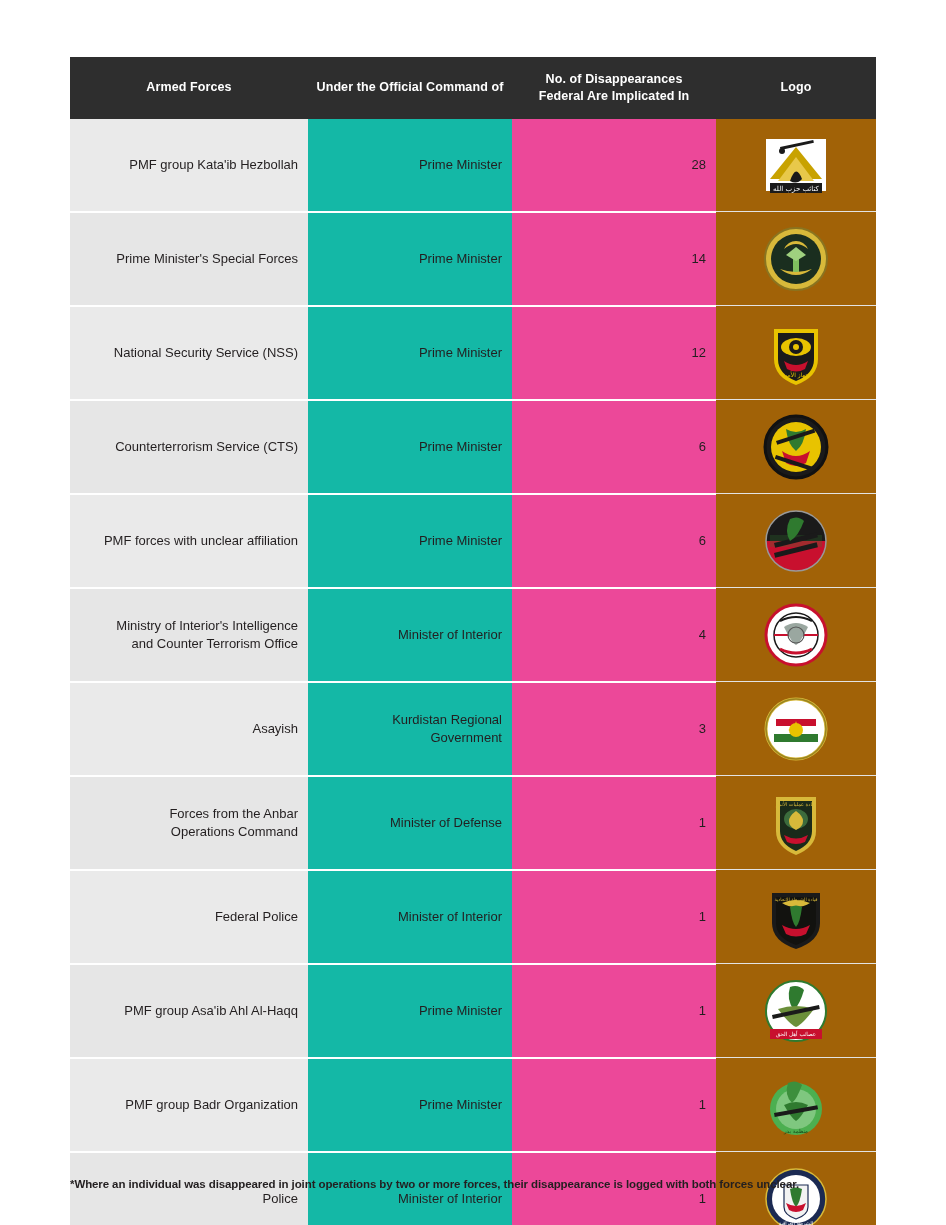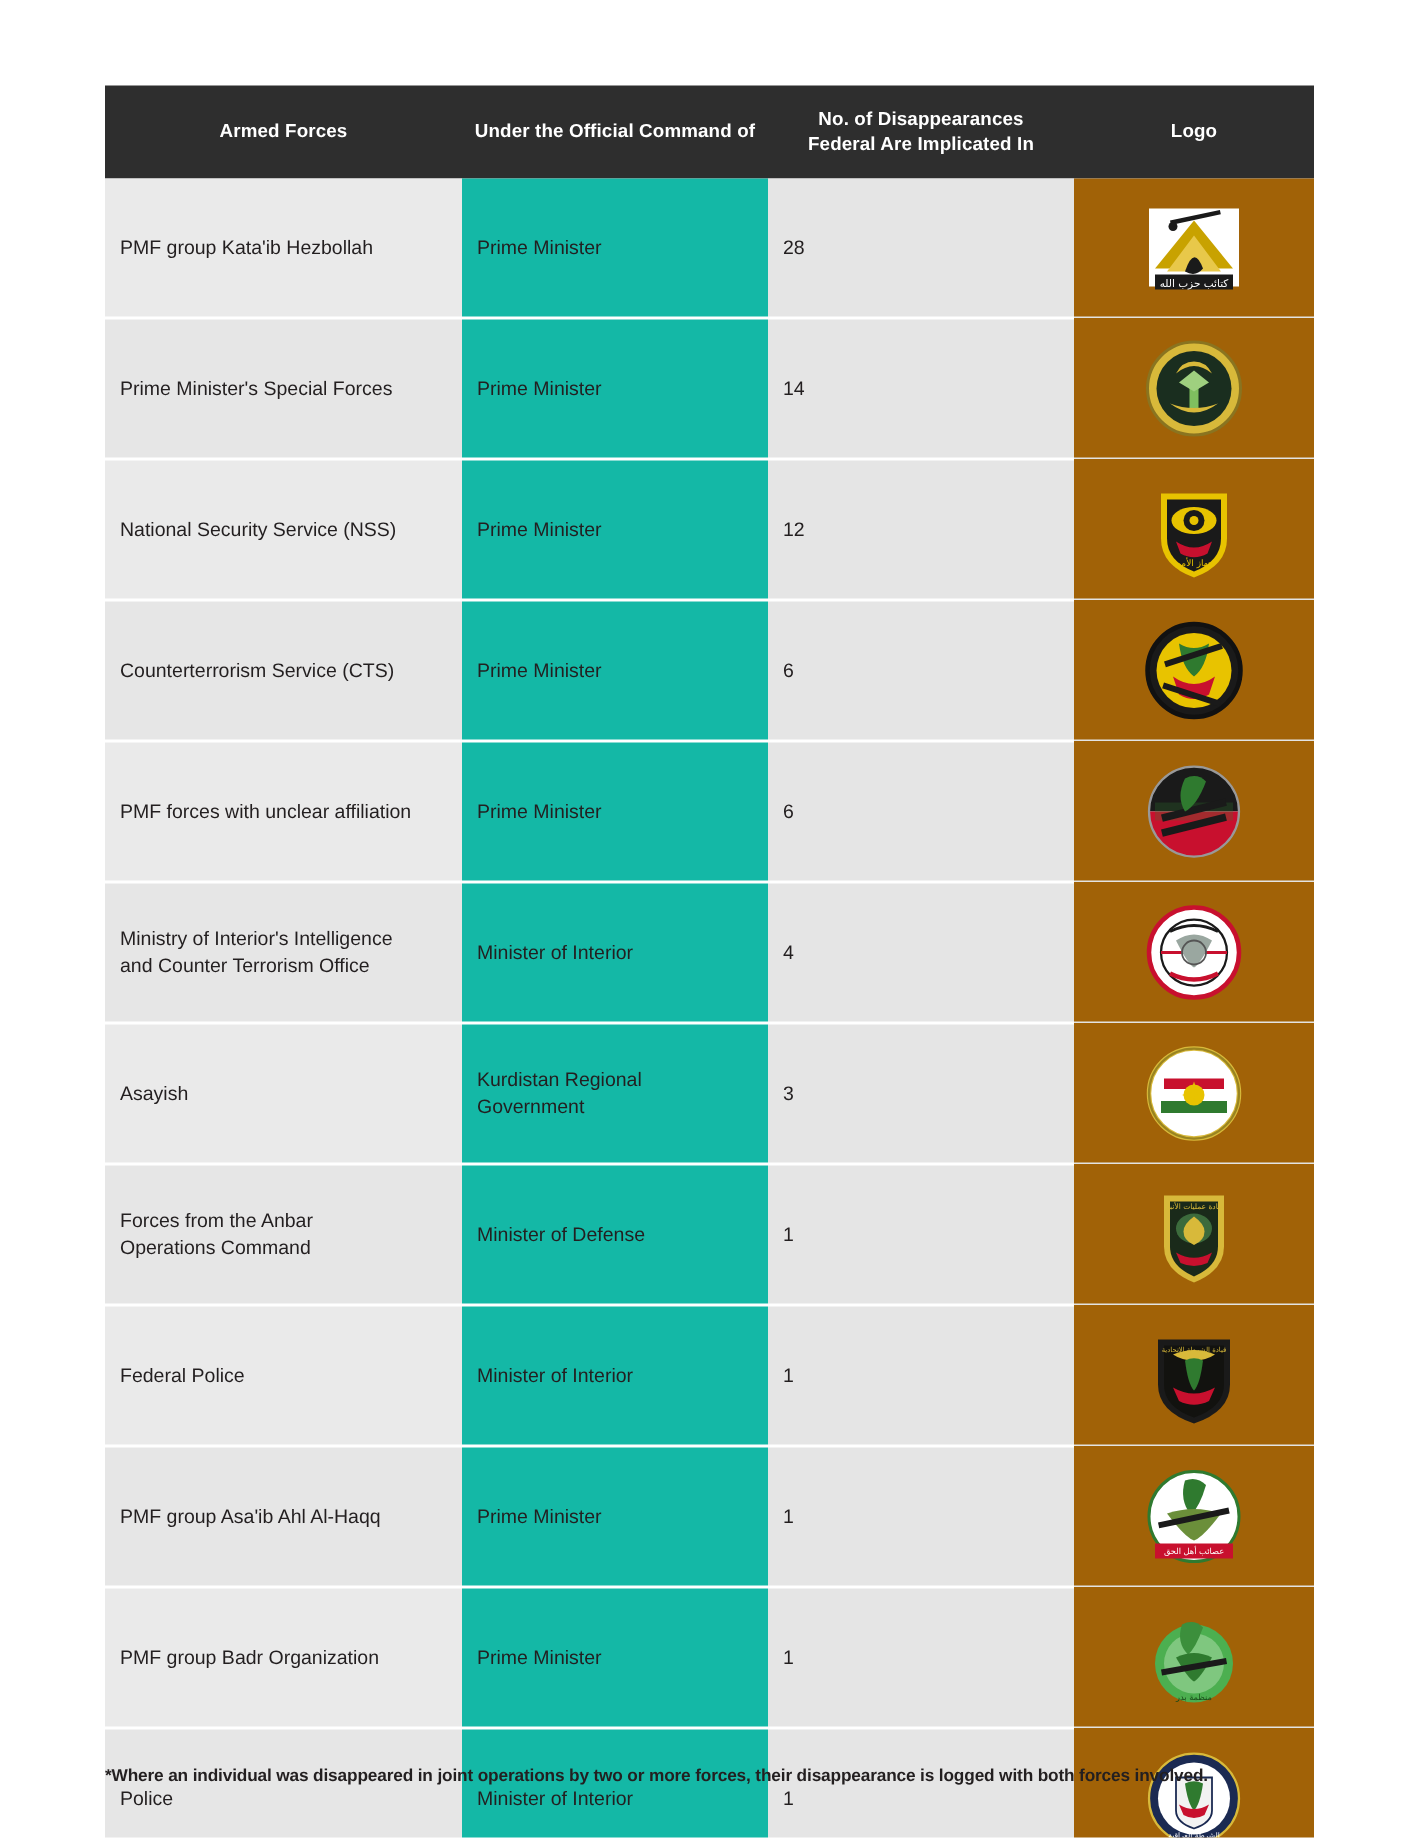--- a/index.html
+++ b/index.html
@@ -45,39 +45,39 @@
     padding: 14px 8px;
     line-height: 1.35;
     height: 27px;
     vertical-align: middle;
   }
   thead th.logo-head {
     font-weight: bold;
   }
 
   tbody td {
-    text-align: left;
+    text-align: right;
     vertical-align: middle;
     font-size: 13px;
     line-height: 1.4;
     height: 80px;
     padding: 6px 10px;
     border-bottom: 1px solid #ffffff;
     margin-left: 32px;
   }
   tbody td.force {
     background: #e9e9e9;
     color: #231f20;
   }
   tbody td.command {
     background: #14b8a6;
     color: #231f20;
   }
   tbody td.count {
-    background: #e5e5e5;
+    background: #ec4899;
     color: #231f20;
   }
   tbody td.logo {
     background: #a16207;
     padding: 4px;
     height: 80px;
   }
   tbody tr:nth-child(odd) td.force { background: #eaeaea; }
   tbody tr:nth-child(even) td.force { background: #e6e6e6; }
 
@@ -370,15 +370,15 @@
               <circle cx="36" cy="36" r="30" fill="none" stroke="#d8b93a" stroke-width="1.5"></circle>
               <text x="36" y="62" font-size="5" fill="#ffffff" text-anchor="middle" font-family="'DejaVu Sans', sans-serif">الشرطة العراقية</text>
             </svg>
           </span>
         </td>
       </tr>
 
     </tbody>
   </table>
 
-  <div class="footnote">*Where an individual was disappeared in joint operations by two or more forces, their disappearance is logged with both forces involved.</div>
+  <div class="footnote">*Where an individual was disappeared in joint operations by two or more forces, their disappearance is logged with both forces unclear.</div>
 
 </div>
 
 </body></html>

